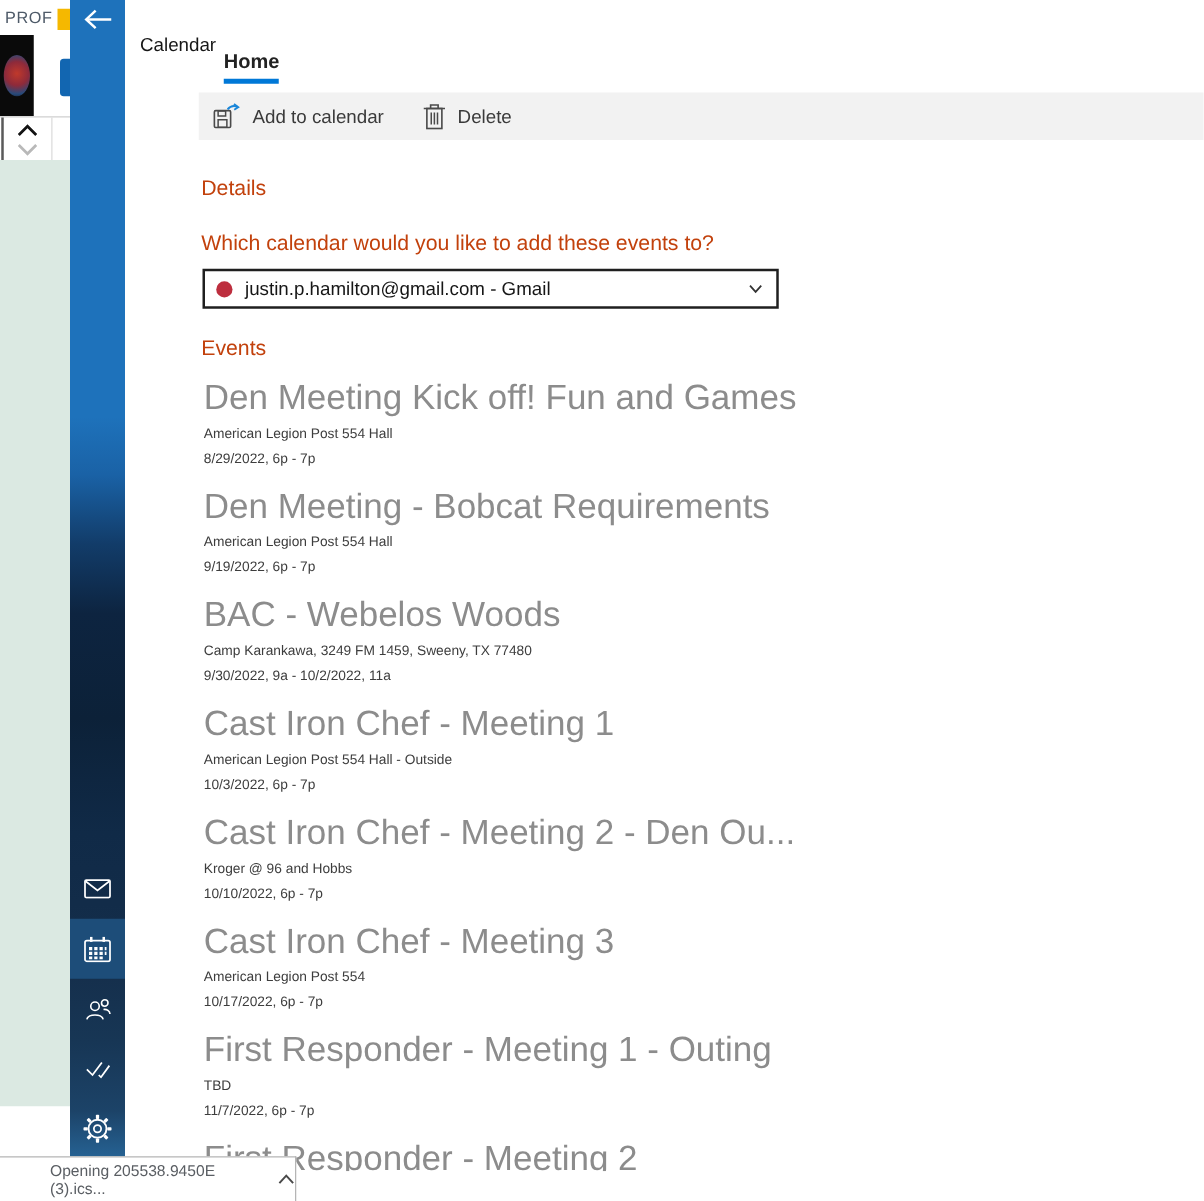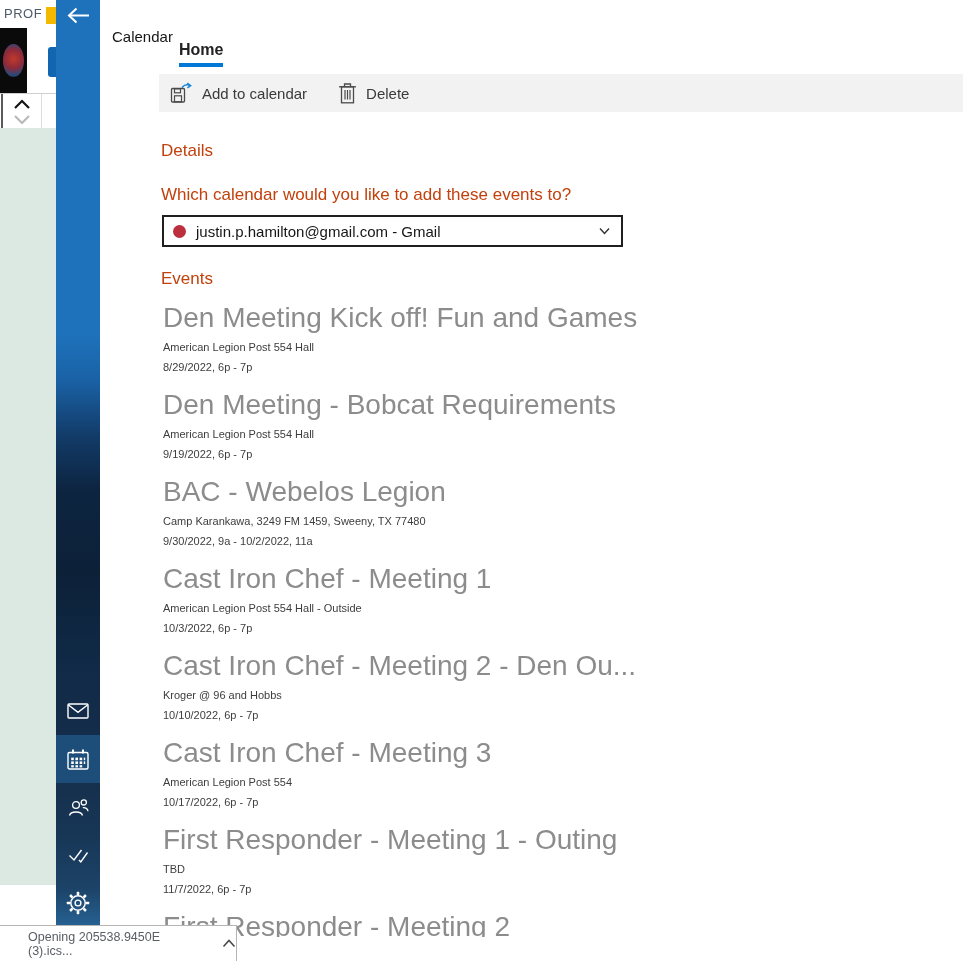--- a/index.html
+++ b/index.html
@@ -67,21 +67,21 @@
   .sel-chev   { margin-left:auto; margin-right:11px; display:flex; }
 
   .events     { left:107px; top:299px; width:570px; height:638px; overflow:hidden; }
   .event      { margin-bottom:9px; }
   .event-title{ font-size:28px; font-weight:300; color:#8c8c8c; line-height:38px; white-space:nowrap; }
   .event-meta { font-size:11px; color:#3d3d3d; line-height:20px; white-space:nowrap; }
 
   
   .download   { left:0; top:925px; width:237px; height:36px; background:#fff;
                 border-top:1px solid #b5b5b5; border-right:1px solid #b5b5b5;
-                display:flex; align-items:center; cursor:pointer; }
+                display:flex; align-items:center; cursor:pointer;padding-left:12px; }
   .dl-text    { margin-left:28px; font-size:12.5px; color:#5a5e63; }
   .dl-chev    { margin-left:15px; display:flex; cursor:pointer; }
 
   svg { display:block; }
 </style>
 </head>
 <body>
 
 <div class="abs prof">PROF</div>
 <div class="abs amber"></div>
@@ -259,21 +259,21 @@
     <div class="event-meta">8/29/2022, 6p - 7p</div>
   </div>
 
   <div class="event">
     <div class="event-title">Den Meeting - Bobcat Requirements</div>
     <div class="event-meta">American Legion Post 554 Hall</div>
     <div class="event-meta">9/19/2022, 6p - 7p</div>
   </div>
 
   <div class="event">
-    <div class="event-title">BAC - Webelos Legion</div>
+    <div class="event-title">BAC - Webelos Woods</div>
     <div class="event-meta">Camp Karankawa, 3249 FM 1459, Sweeny, TX 77480</div>
     <div class="event-meta">9/30/2022, 9a - 10/2/2022, 11a</div>
   </div>
 
   <div class="event">
     <div class="event-title">Cast Iron Chef - Meeting 1</div>
     <div class="event-meta">American Legion Post 554 Hall - Outside</div>
     <div class="event-meta">10/3/2022, 6p - 7p</div>
   </div>
 

